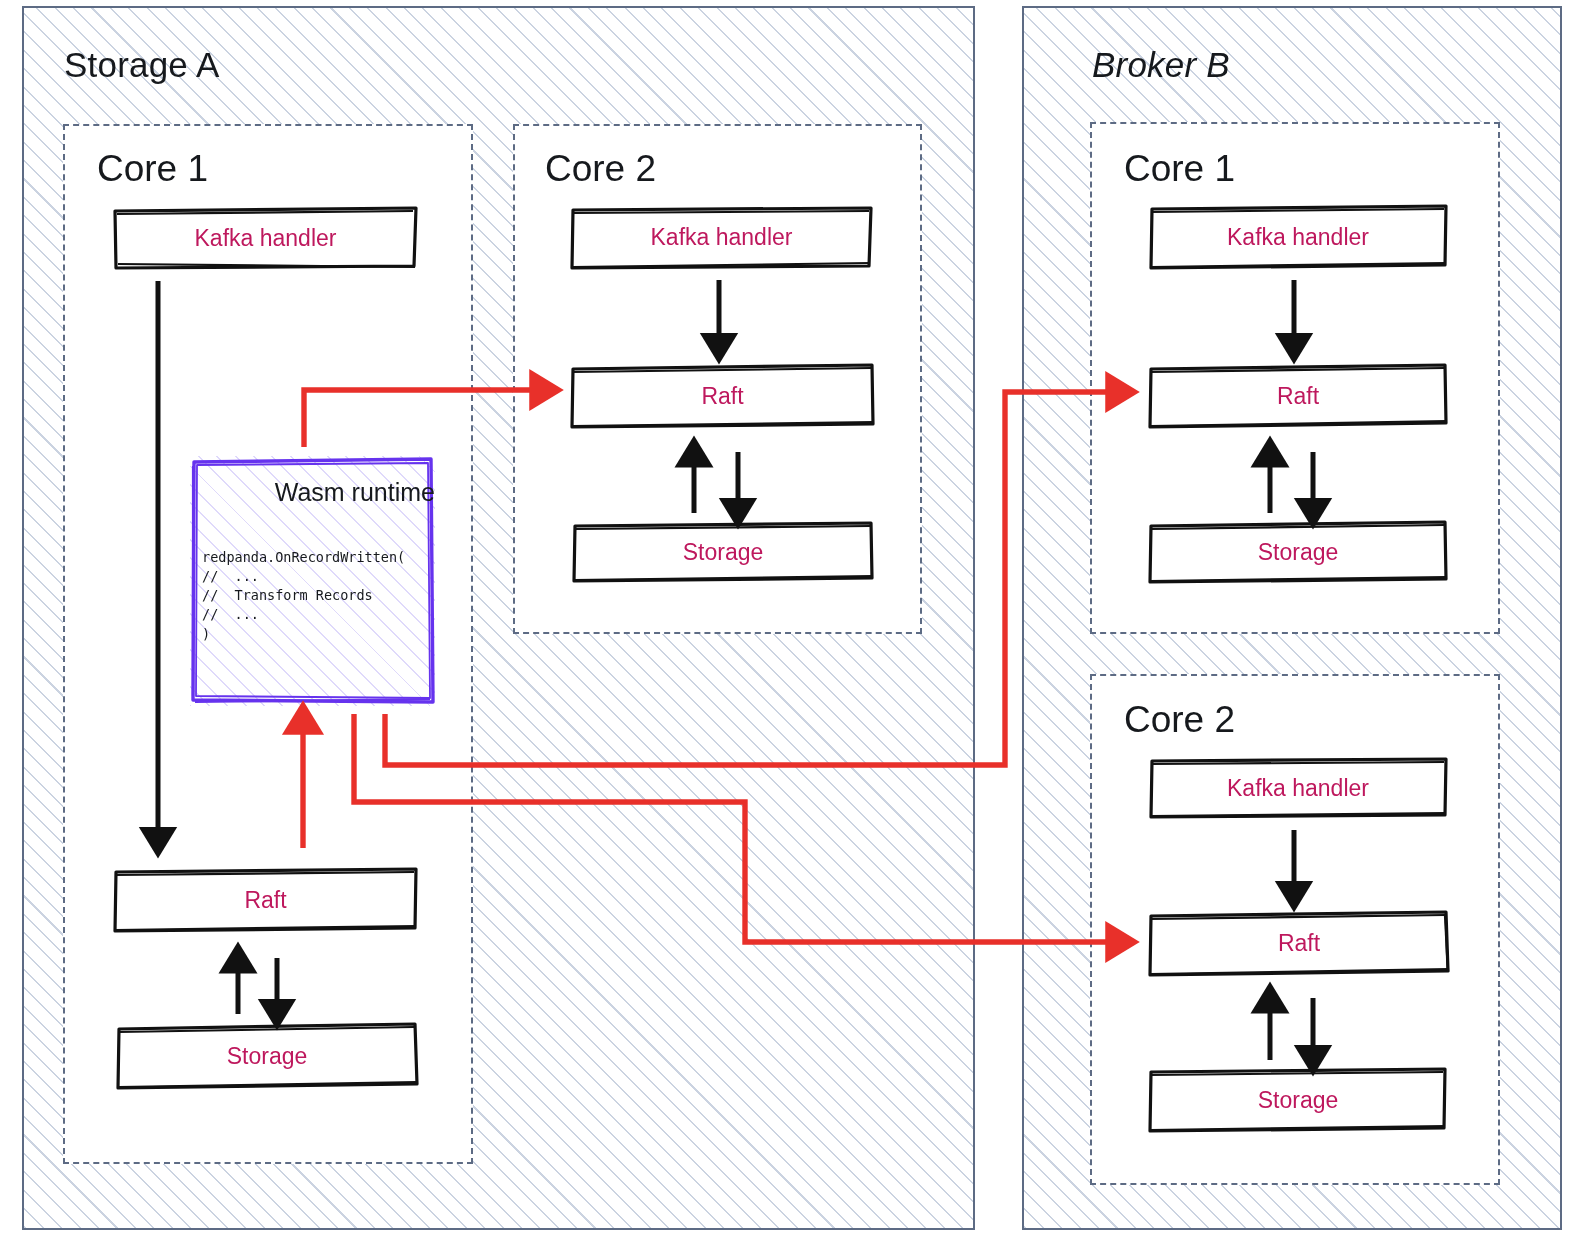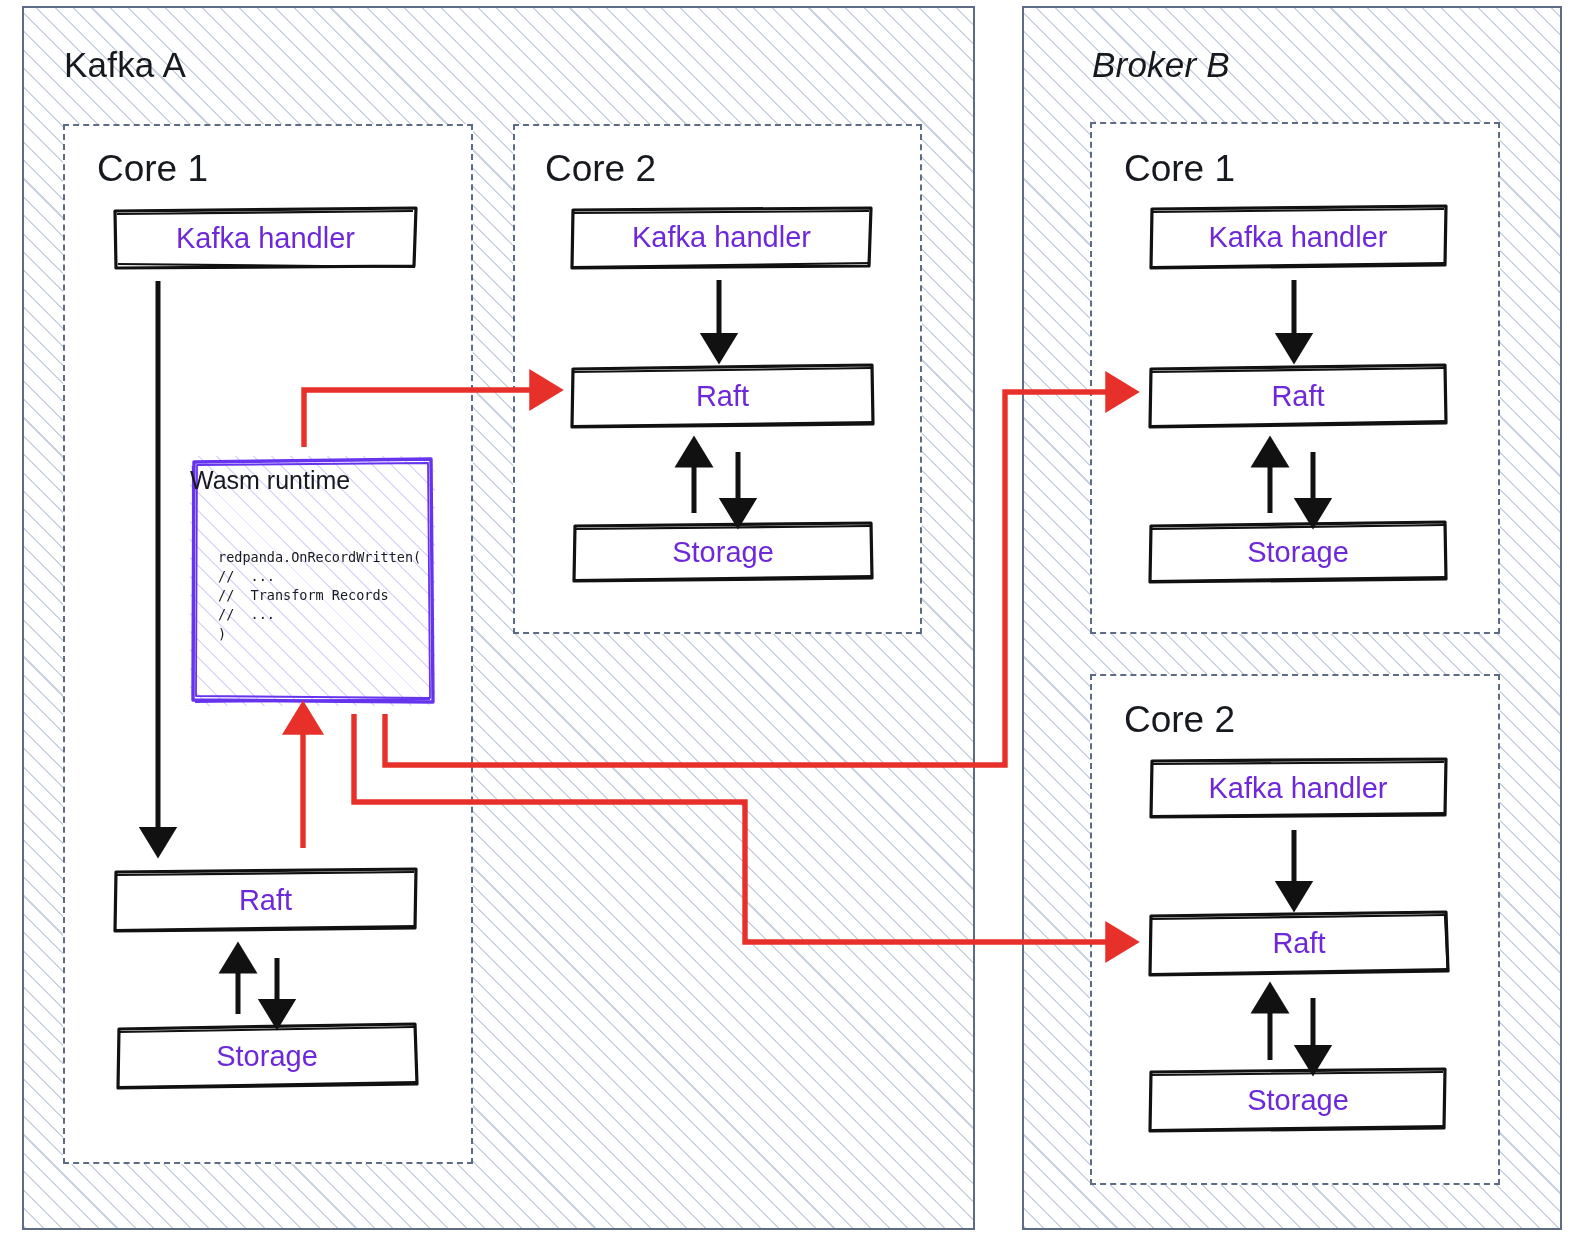--- a/index.html
+++ b/index.html
@@ -63,22 +63,22 @@
     width: 100%;
     height: 100%;
     overflow: visible;
   }
   .node .label {
     position: absolute;
     inset: 0;
     display: flex;
     align-items: center;
     justify-content: center;
-    font-size: 29px;
-    color: #6d28d9;
+    font-size: 23px;
+    color: #be185d;
     white-space: nowrap;
     z-index: 2;
   }
   
   .wasm {
     position: absolute;
     box-sizing: border-box;
     background-color: #ffffff;
     background-image: repeating-linear-gradient(
       45deg,
@@ -90,32 +90,32 @@
   }
   .wasm .sk {
     position: absolute;
     inset: 0;
     width: 100%;
     height: 100%;
     overflow: visible;
   }
   .wasm-title {
     position: absolute;
-    top: 10px;
+    top: 22px;
     left: 0;
     right: 0;
-    text-align: left;
+    text-align: right;
     font-size: 25px;
     color: #16191d;
     z-index: 2;
   }
   .wasm-code {
     position: absolute;
     top: 92px;
-    left: 28px;
+    left: 12px;
     font-family: "DejaVu Sans Mono", monospace;
     font-size: 13.5px;
     line-height: 1.42;
     color: #16191d;
     white-space: pre;
     z-index: 2;
   }
   
   .conn {
     position: absolute;
@@ -126,21 +126,21 @@
     overflow: visible;
     pointer-events: none;
   }
 </style>
 </head>
 <body>
 
 <div id="canvas">
 
   <div class="broker" style="left:22px; top:6px; width:953px; height:1224px;"></div>
-  <div class="broker-title" style="left:64px; top:45px;">Kafka A</div>
+  <div class="broker-title" style="left:64px; top:45px;">Storage A</div>
 
   <div class="core" style="left:63px; top:124px; width:410px; height:1040px;"></div>
   <div class="core-title" style="left:97px; top:148px;">Core 1</div>
 
   <div class="node" style="left:113px; top:206px; width:305px; height:64px;">
     <svg class="sk" viewBox="0 0 305 64" preserveAspectRatio="none">
       <path d="M2,5 L303,2 L301,60 L3,62 Z" fill="#ffffff" stroke="#111" stroke-width="3.2" stroke-linejoin="round"></path>
       <path d="M4,8 L300,5" fill="none" stroke="#111" stroke-width="2.1"></path>
       <path d="M5,58 L302,61" fill="none" stroke="#111" stroke-width="2.1"></path>
     </svg>

